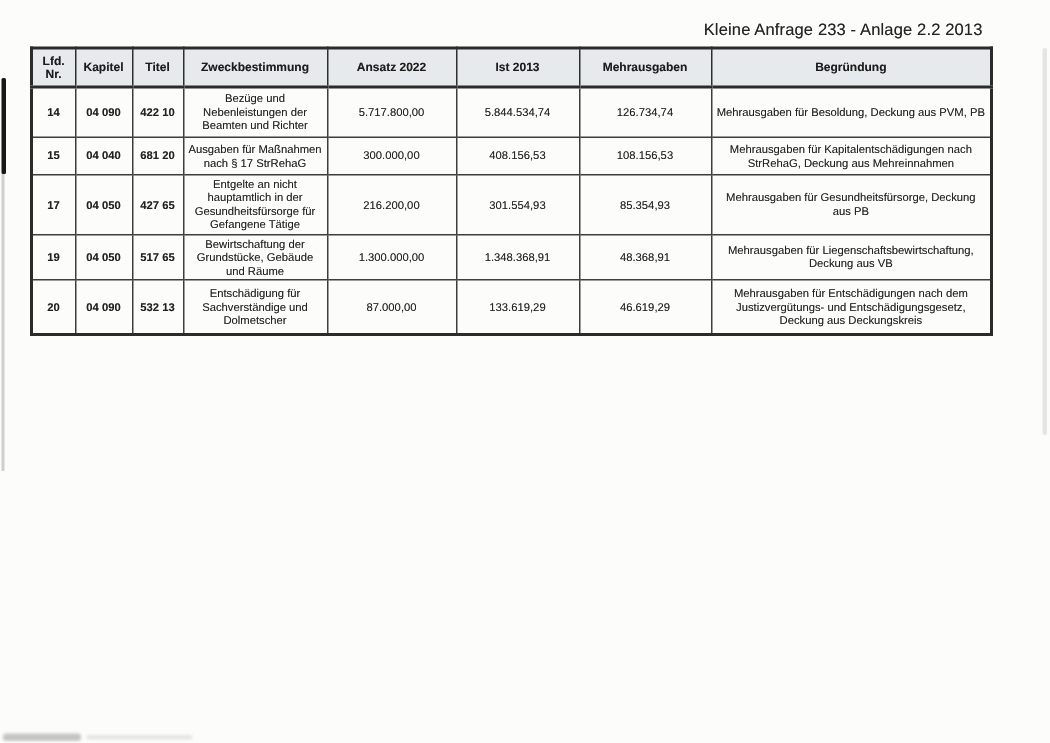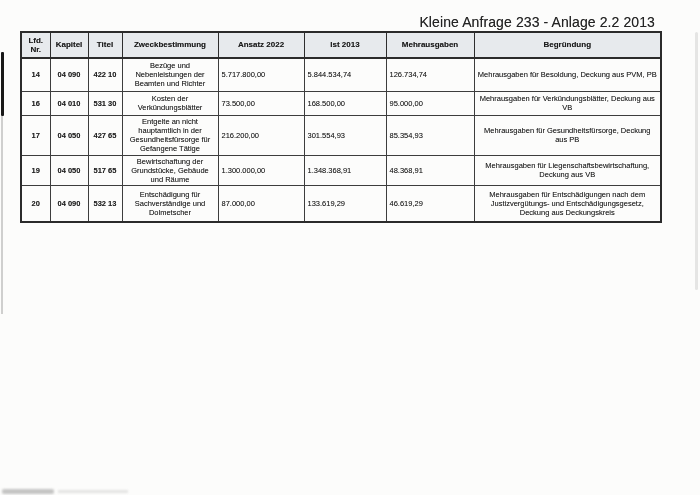--- a/index.html
+++ b/index.html
@@ -8,21 +8,21 @@
     background:#fbfbfa;
     font-family:"Liberation Sans", sans-serif;
     color:#1e1e1e;
   }
   .page{position:absolute;inset:0;background:#fcfcfb;}
   .title-left{
     position:absolute;left:46px;top:14px;font-size:8px;color:#242424;
     letter-spacing:.1px;text-shadow:0 0 .4px rgba(0,0,0,.45);
   }
   .title-right{
-    position:absolute;right:45px;top:14px;font-size:14px;color:#242424;
+    position:absolute;right:45px;top:14px;font-size:11px;color:#242424;
     letter-spacing:.1px;text-shadow:0 0 .4px rgba(0,0,0,.45);
   }
   table.tbl{
     position:absolute;left:20px;top:31px;width:640px;
     border-collapse:collapse;table-layout:fixed;
     border:2px solid #2b2b2b;
     padding-left:16px;
   }
   .tbl th{
     background:#e7eaed;
@@ -33,21 +33,21 @@
     text-shadow:0 0 .4px rgba(0,0,0,.4);
   }
   .tbl td{
     font-size:7.5px;color:#222;
     border:1px solid #3d3d3d;
     padding:1px 3px;line-height:1.2;vertical-align:middle;
     text-shadow:0 0 .3px rgba(0,0,0,.35);
     overflow:hidden;
   }
   .al-center{text-align:center;font-weight:bold;}
-  .al-right{text-align:left;}
+  .al-right{text-align:center;}
   .al-left{text-align:center;}
   .footer{
     position:absolute;left:0;right:0;top:462px;text-align:center;
     font-size:8px;color:#3a3a3a;text-shadow:0 0 .4px rgba(0,0,0,.35);margin-top:44px;
   }
   
   .artifact-left-dark{
     position:absolute;left:1px;top:52px;width:3px;height:64px;
     background:#181818;border-radius:1px;
   }
@@ -104,29 +104,29 @@
         <tr style="height: 33px;">
           <td class="al-center">14</td>
           <td class="al-center">04 090</td>
           <td class="al-center">422 10</td>
           <td class="al-left">Bezüge und Nebenleistungen der Beamten und Richter</td>
           <td class="al-right">5.717.800,00</td>
           <td class="al-right">5.844.534,74</td>
           <td class="al-right">126.734,74</td>
           <td class="al-left">Mehrausgaben für Besoldung, Deckung aus PVM, PB</td>
         </tr>
-        <tr style="height: 24px;">
-          <td class="al-center">16</td>
-          <td class="al-center">04 010</td>
-          <td class="al-center">531 30</td>
-          <td class="al-left">Kosten der Verkündungsblätter</td>
-          <td class="al-right">73.500,00</td>
-          <td class="al-right">168.500,00</td>
-          <td class="al-right">95.000,00</td>
-          <td class="al-left">Mehrausgaben für Verkündungsblätter, Deckung aus VB</td>
+        <tr style="height: 25px;">
+          <td class="al-center">15</td>
+          <td class="al-center">04 040</td>
+          <td class="al-center">681 20</td>
+          <td class="al-left">Ausgaben für Maßnahmen nach § 17 StrRehaG</td>
+          <td class="al-right">300.000,00</td>
+          <td class="al-right">408.156,53</td>
+          <td class="al-right">108.156,53</td>
+          <td class="al-left">Mehrausgaben für Kapitalentschädigungen nach StrRehaG, Deckung aus Mehreinnahmen</td>
         </tr>
         <tr style="height: 40px;">
           <td class="al-center">17</td>
           <td class="al-center">04 050</td>
           <td class="al-center">427 65</td>
           <td class="al-left">Entgelte an nicht hauptamtlich in der Gesundheitsfürsorge für Gefangene Tätige</td>
           <td class="al-right">216.200,00</td>
           <td class="al-right">301.554,93</td>
           <td class="al-right">85.354,93</td>
           <td class="al-left">Mehrausgaben für Gesundheitsfürsorge, Deckung aus PB</td>

